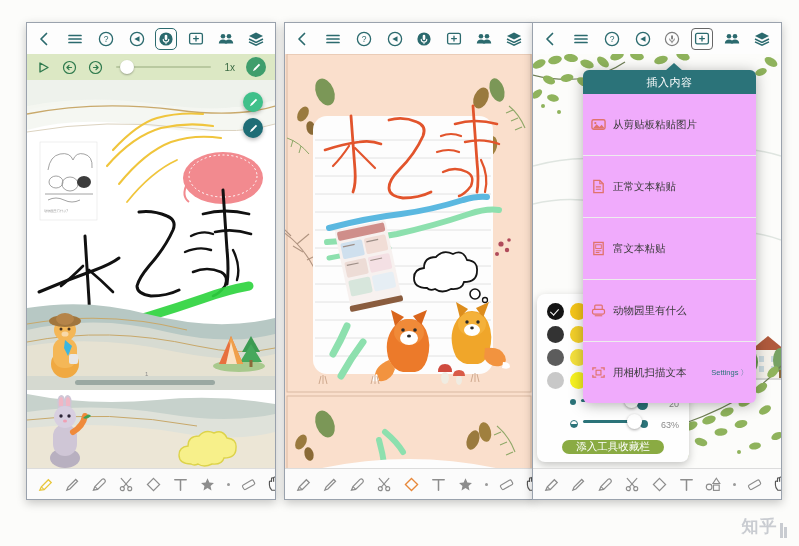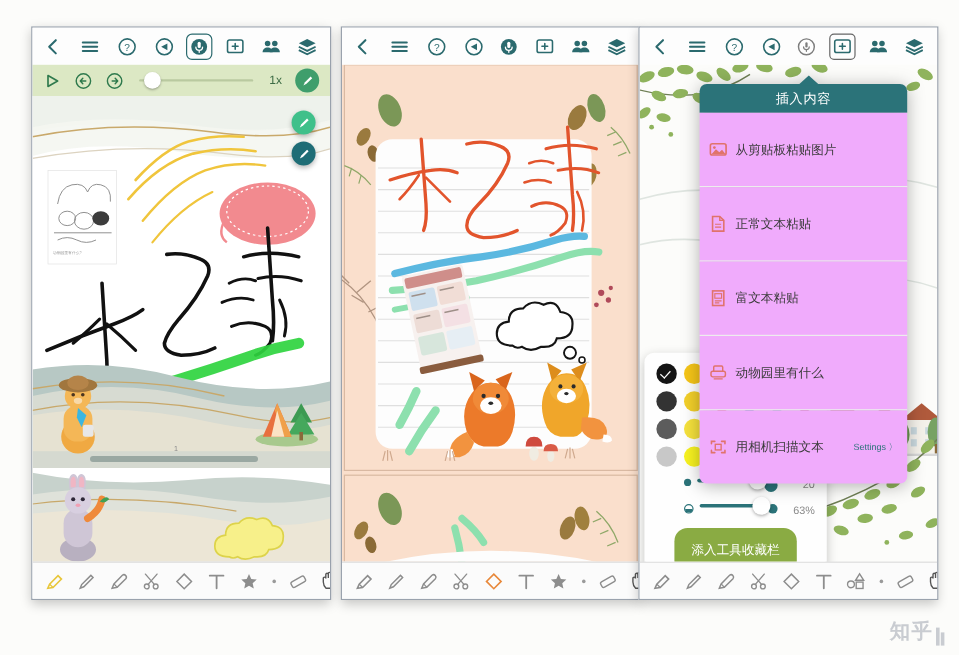--- a/index.html
+++ b/index.html
@@ -131,21 +131,21 @@
   .sl-dot-half { width:8px;height:8px;border-radius:50%;background:linear-gradient(180deg,#fff 50%,#2b7379 50%);border:1px solid #2b7379;flex:none;}
   .sl-track { position:relative; flex:1; height:3px; background:#2b7379; border-radius:2px;}
   .sl-knob { position:absolute; right:-7px; top:-6px; width:15px;height:15px;border-radius:50%;background:#fff;box-shadow:0 1px 3px rgba(0,0,0,.35);cursor:grab;}
   .sl-dot-lg { width:11px;height:11px;border-radius:50%;background:#2b7379;flex:none;}
   .sl-dot-md { width:8px;height:8px;border-radius:50%;background:#2b7379;flex:none;}
   .sl-val { font-size:9px;color:#8a8a8a; width:26px; text-align:right; flex:none;}
   .fav-btn {
     margin:10px auto 0; display:block;
     background:#8aab43; color:#fff; border:none;
     border-radius:11px; font-size:10.5px;
-    padding:12px 14px; cursor:pointer;
+    padding:0 14px; cursor:pointer;
     font-family:"Liberation Sans", sans-serif;
   }
 
   
   .watermark {
     position:absolute; right:12px; bottom:8px;
     font-size:17px; color:#c9ccd1; font-weight:bold;
     letter-spacing:1px;
     font-family:"DejaVu Sans", sans-serif;
     display:flex; align-items:flex-end; gap:2px;

